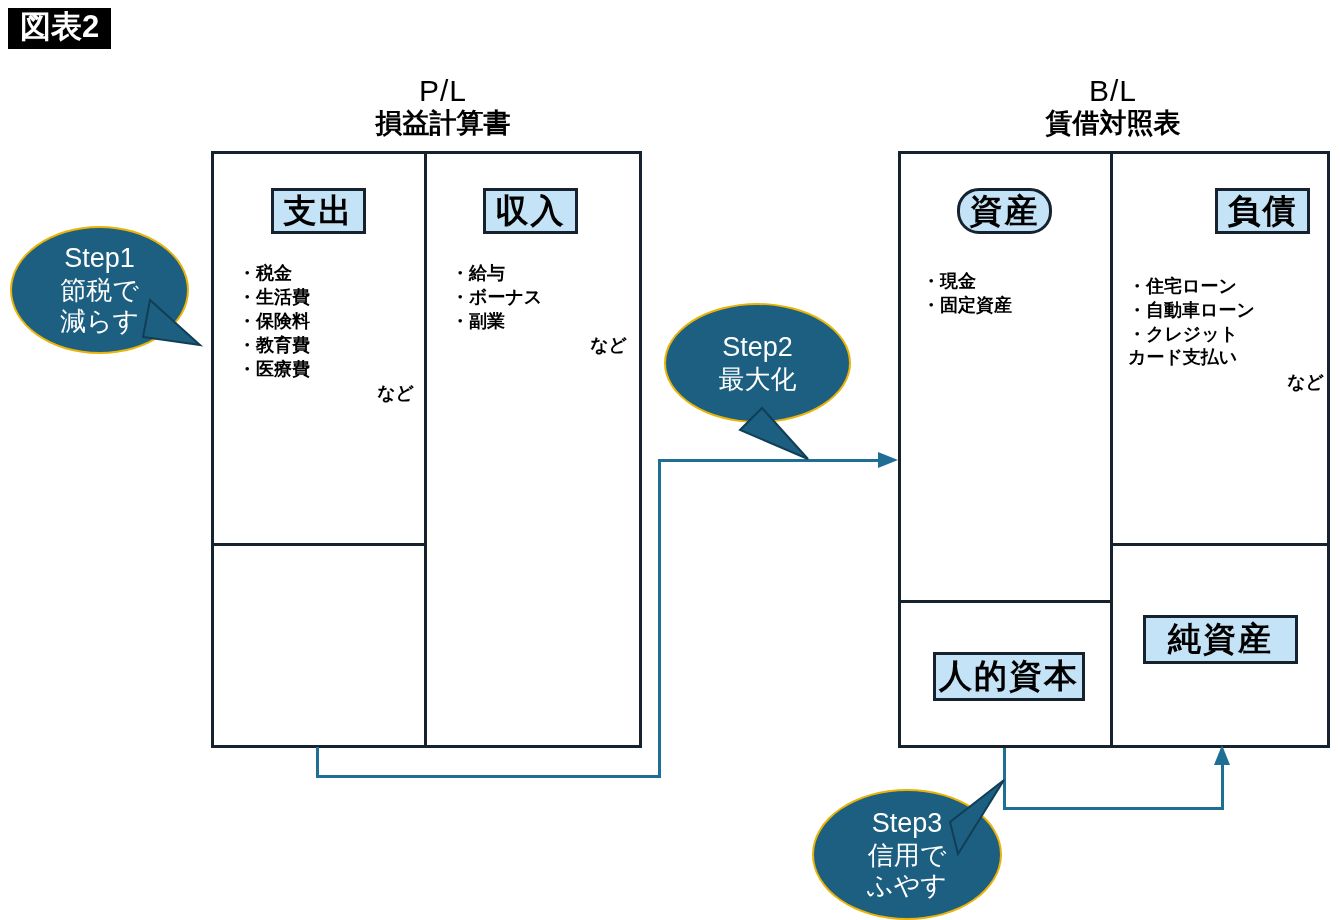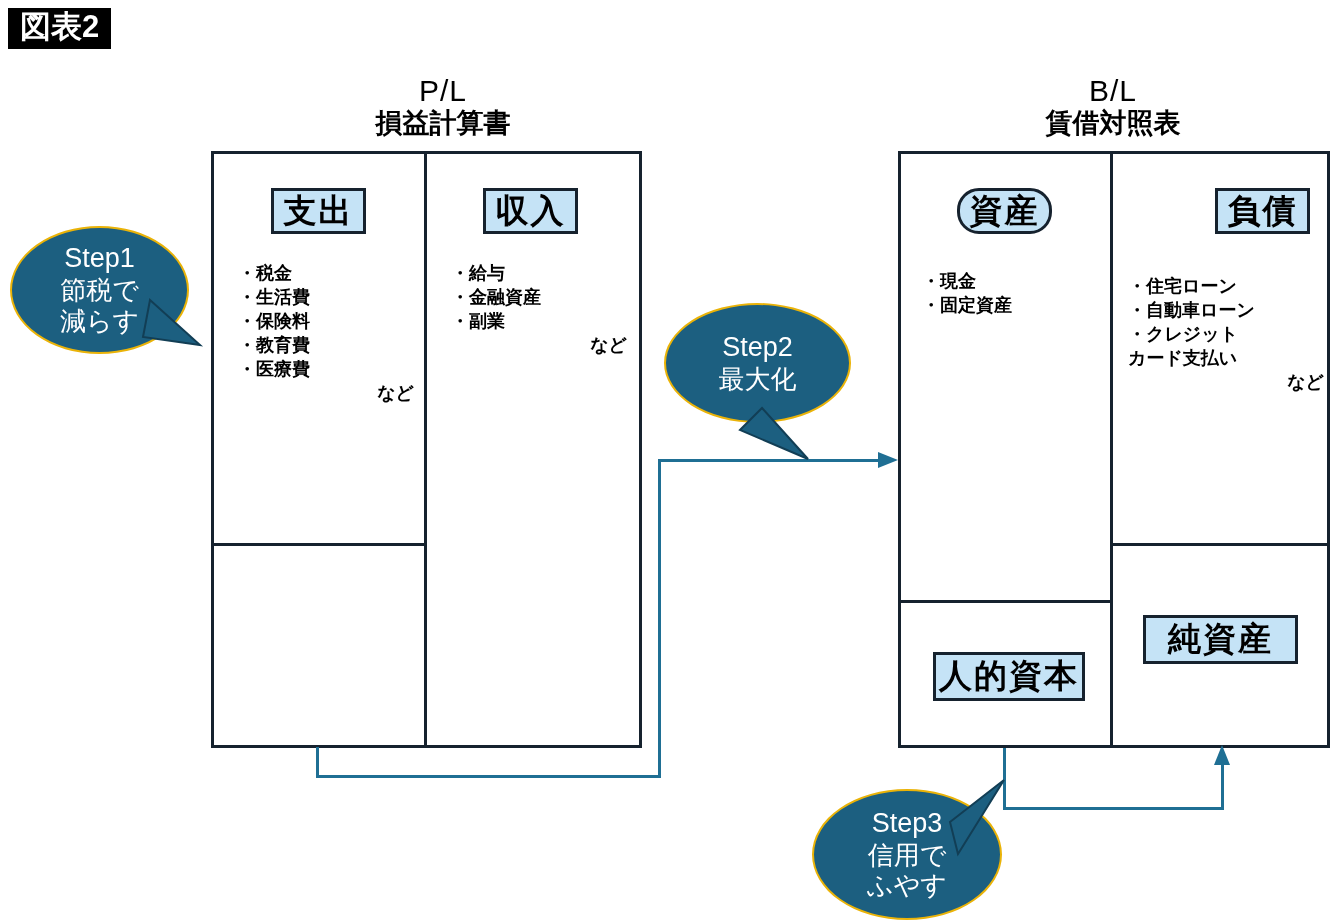--- a/index.html
+++ b/index.html
@@ -53,21 +53,21 @@
   }
 
   
   .list{
     position:absolute;
     font-size:18px;font-weight:bold;color:#000000;
     line-height:1.33;white-space:nowrap;
   }
   .list .li{display:block;}
   .list .nado{display:block;text-align:right;padding-right:4px;}
-  .list .cont{display:block;}
+  .list .cont{display:block;font-family:Liberation Mono, monospace;}
 
   
   .bubble{
     position:absolute;
     background:#1c5f80;
     border:2px solid #eab308;
     border-radius:50%;
     color:#ffffff;
     display:flex;flex-direction:column;
     align-items:center;justify-content:center;
@@ -116,21 +116,21 @@
     <span class="li">・教育費</span>
     <span class="li">・医療費</span>
     <span class="nado">など</span>
   </div>
 
 
   <div class="cap" style="left:483px;top:188px;width:95px;height:46px;">収入</div>
 
   <div class="list" style="left:451px;top:262px;width:180px;">
     <span class="li">・給与</span>
-    <span class="li">・金融資産</span>
+    <span class="li">・ボーナス</span>
     <span class="li">・副業</span>
     <span class="nado">など</span>
   </div>
 
   <div class="frame" style="left:898px;top:151px;width:432px;height:597px;"></div>
 
   <div class="vdiv" style="left:1110px;top:151px;height:597px;"></div>
 
   <div class="hdiv" style="left:898px;top:600px;width:215px;"></div>
 

